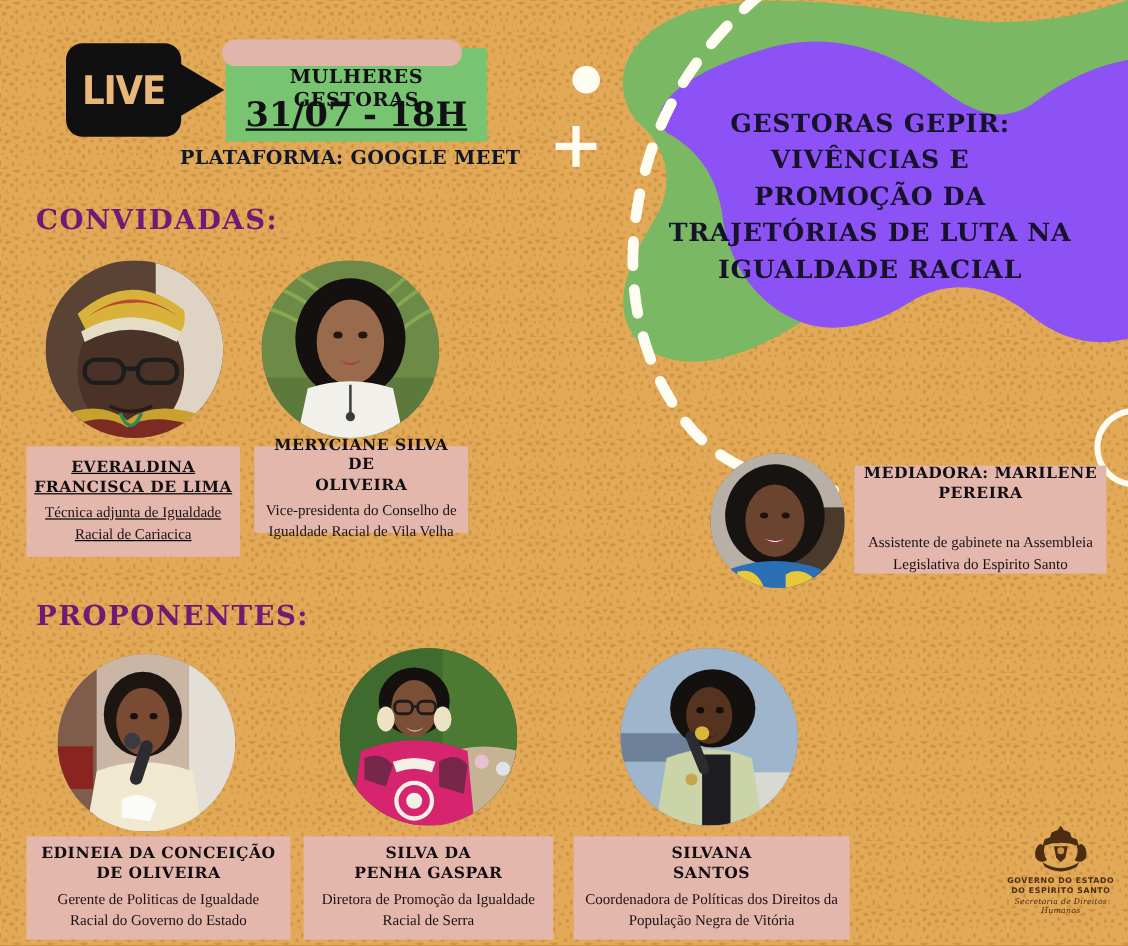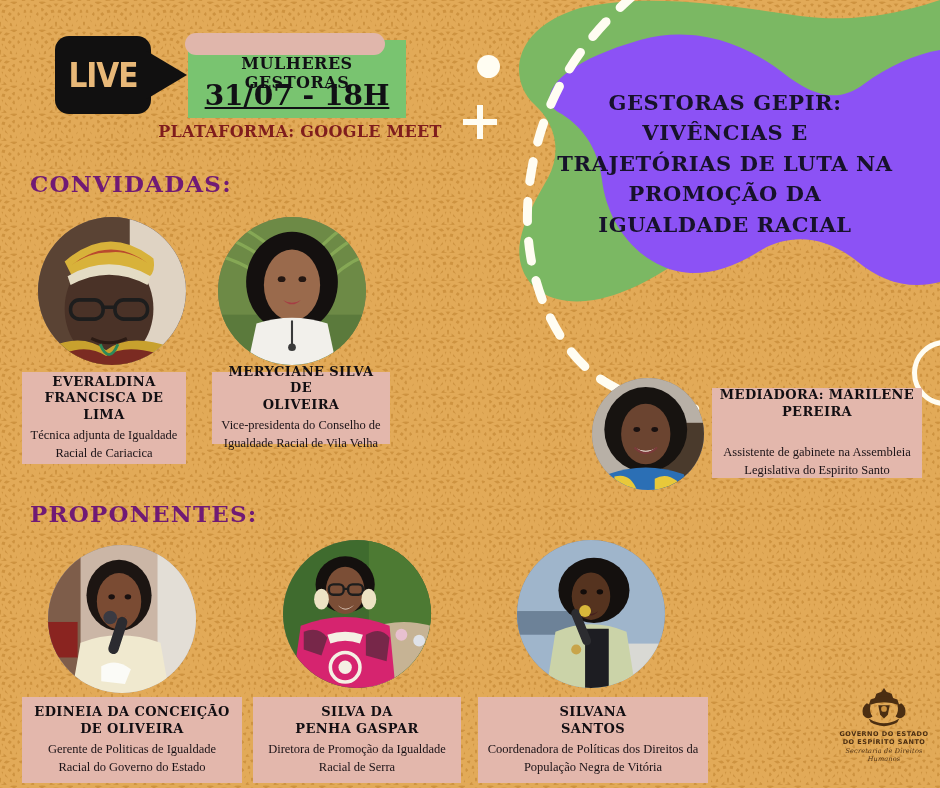--- a/index.html
+++ b/index.html
@@ -79,21 +79,21 @@
     font-size:16px;letter-spacing:0.5px;
   }
   .banner-line2{
     position:absolute;left:188px;top:79px;width:218px;z-index:6;
     text-align:center;color:#111015;
     font-family:"DejaVu Serif", serif;font-weight:700;
     font-size:28px;letter-spacing:0px;text-decoration:underline;
   }
   .platform-line{
     position:absolute;left:150px;top:122px;width:300px;z-index:6;
-    text-align:center;color:#7f1d1d;
+    text-align:left;color:#0f172a;
     font-family:"DejaVu Serif", serif;font-weight:700;
     font-size:16px;letter-spacing:0.3px;
   }
 
   
   .main-title{
     position:absolute;left:545px;top:88px;width:360px;z-index:6;
     text-align:center;color:#17122B;
     font-family:"DejaVu Serif", serif;font-weight:700;
     font-size:21px;line-height:1.45;letter-spacing:0.6px;
@@ -216,22 +216,22 @@
 
   <div class="banner-green"></div>
   <div class="brush-pink"></div>
   <div class="banner-line1">MULHERES GESTORAS</div>
   <div class="banner-line2">31/07 - 18H</div>
   <div class="platform-line">PLATAFORMA: GOOGLE MEET</div>
 
   <div class="main-title">
     <div>GESTORAS GEPIR:</div>
     <div>VIVÊNCIAS E</div>
+    <div>PROMOÇÃO DA</div>
     <div>TRAJETÓRIAS DE LUTA NA</div>
-    <div>PROMOÇÃO DA</div>
     <div>IGUALDADE RACIAL</div>
   </div>
 
   <div class="section-heading" id="heading-convidadas">CONVIDADAS:</div>
   <div class="section-heading" id="heading-proponentes">PROPONENTES:</div>
 
   <div class="photo" style="left:38px;top:217px;width:148px;height:148px;">
     <svg viewBox="0 0 100 100" xmlns="http://www.w3.org/2000/svg">
       <rect width="100" height="100" fill="#5a4334"></rect>
       <rect x="62" width="38" height="100" fill="#dfd3c3"></rect>
@@ -265,21 +265,21 @@
       <ellipse cx="50" cy="46" rx="19" ry="24" fill="#9a6a4c"></ellipse>
       <ellipse cx="43" cy="42" rx="2.6" ry="2" fill="#241712"></ellipse>
       <ellipse cx="57" cy="42" rx="2.6" ry="2" fill="#241712"></ellipse>
       <path d="M44 56 Q50 60 56 56 Q50 62 44 56 Z" fill="#A63D44"></path>
       <path d="M26 72 Q50 64 74 72 L80 100 L20 100 Z" fill="#F2F0EB"></path>
       <path d="M50 70 L50 86" stroke="#3a3a3a" stroke-width="1.4" fill="none"></path>
       <circle cx="50" cy="88" r="2.6" fill="#3a3a3a"></circle>
     </svg>
   </div>
 
-  <div class="card" style="left:22px;top:372px;width:164px;height:92px;">
+  <div class="card" style="left:22px;top:372px;width:178px;height:92px;text-decoration:underline;">
     <div class="cname">
       <span>EVERALDINA</span><br>
       <span>FRANCISCA DE LIMA</span>
     </div>
     <div class="crole">
       <span>Técnica adjunta de Igualdade</span><br>
       <span>Racial de Cariacica</span>
     </div>
   </div>
 

